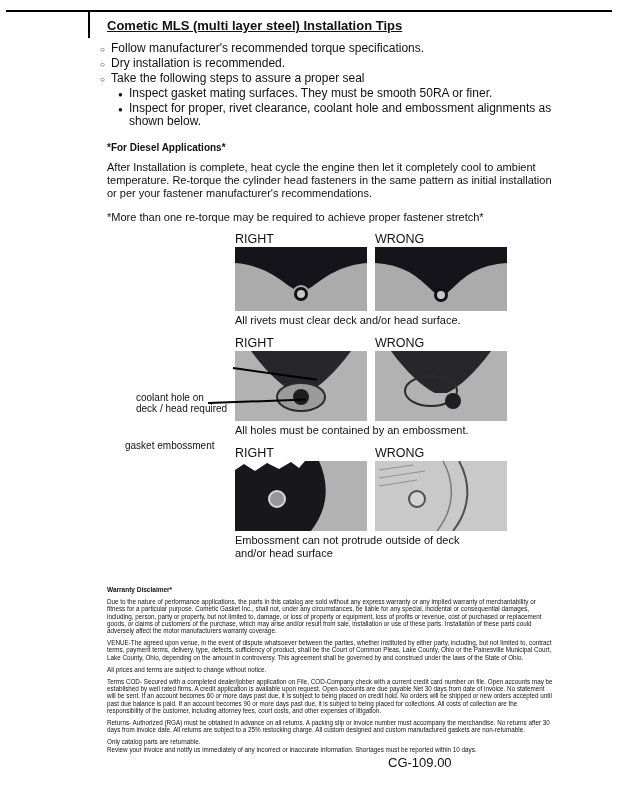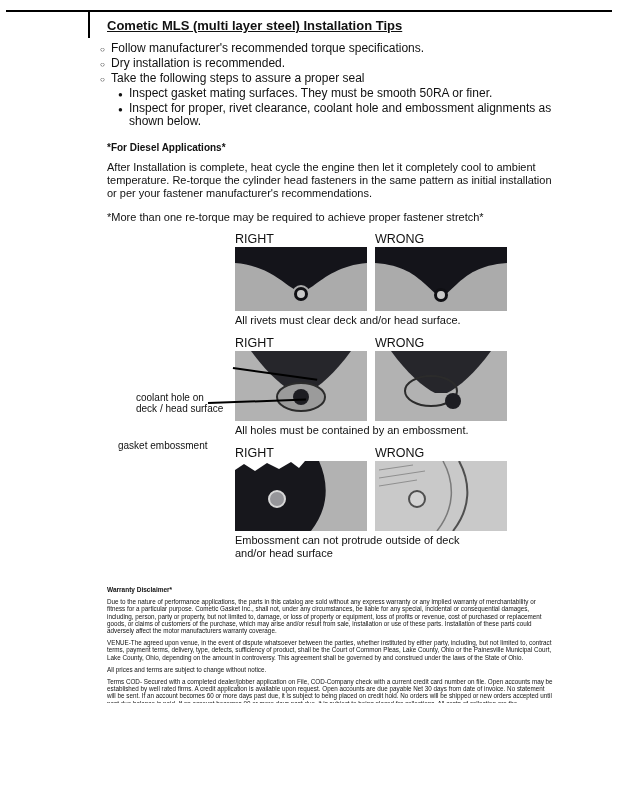--- a/index.html
+++ b/index.html
@@ -1,18 +1,18 @@
 <!DOCTYPE html>
 <html><head>
 <meta charset="utf-8">
 <style>
   * { margin:0; padding:0; box-sizing:border-box; }
   html,body { background:#ffffff; }
   .page {
-    position:relative; width:618px; height:703px; background:#fff;
+    position:relative; width:618px; height:800px; background:#fff;
     font-family:"Liberation Sans", sans-serif; color:#111; overflow:hidden;
   }
   .rule-top { position:absolute; top:10px; left:6px; right:6px; height:2px; background:#000; }
   .rule-left { position:absolute; top:10px; left:88px; width:2px; height:28px; background:#000; }
   .content { position:relative; padding:18px 60px 0 100px; }
   .title { margin-left:7px; font-size:13px; font-weight:bold; text-decoration:underline; }
   .bullets { margin-top:9px; }
   .bullet { display:flex; align-items:flex-start; font-size:12px; line-height:13px; margin-bottom:1px; }
   .bullet .marker { width:11px; flex:none; }
   .bullet .marker::before { content:"○"; font-size:8px; line-height:13px; }
@@ -27,21 +27,21 @@
   .fig-col { width:132px; }
   .fig-label { font-size:12.5px; line-height:14px; margin-bottom:1px; }
   .fig-art { display:block; width:132px; }
   .fig-caption { margin-top:3px; font-size:11px; line-height:13px; width:260px; }
   .fig-caption.wrap { width:250px; }
   .ann { position:absolute; font-size:10px; line-height:10.5px; z-index:2;margin-top:44px; }
   .ann-line { position:absolute; height:1.5px; background:#000; transform-origin:left center; z-index:2; }
   .l1 { left:133px; top:31px; width:85px; transform:rotate(8deg); }
   .l2 { left:108px; top:66px; width:98px; transform:rotate(-2deg); }
   .a1 { left:36px; top:13px; }
-  .a2 { left:18px; top:61px; }
+  .a2 { left:25px; top:61px; }
   .warranty { margin:26px 0 0 7px; width:448px; font-size:6.3px; line-height:7.2px; }
   .warranty .w-head { font-weight:bold; margin-bottom:5px; font-size:6.5px; }
   .warranty .w-para { margin-bottom:5px; }
   .warranty .w-para.tight { margin-bottom:0; }
   .footer-code { position:absolute; left:388px; top:755px; font-size:13px; }
 </style>
 </head>
 <body>
 
 <div class="page">
@@ -99,21 +99,21 @@
             </svg>
           </div>
         </div>
         <div class="fig-caption">All rivets must clear deck and/or head surface.</div>
       </div>
     </div>
 
     <div class="figure">
       <div class="ann a1">
         <div>coolant hole on</div>
-        <div>deck / head surface</div>
+        <div>deck / head required</div>
       </div>
       <div class="ann-line l1"></div>
       <div class="ann a2">gasket embossment</div>
       <div class="ann-line l2"></div>
 
       <div class="fig-inner">
         <div class="fig-cols">
           <div class="fig-col">
             <div class="fig-label">RIGHT</div>
             <svg class="fig-art" width="132" height="70" viewBox="0 0 132 70">

